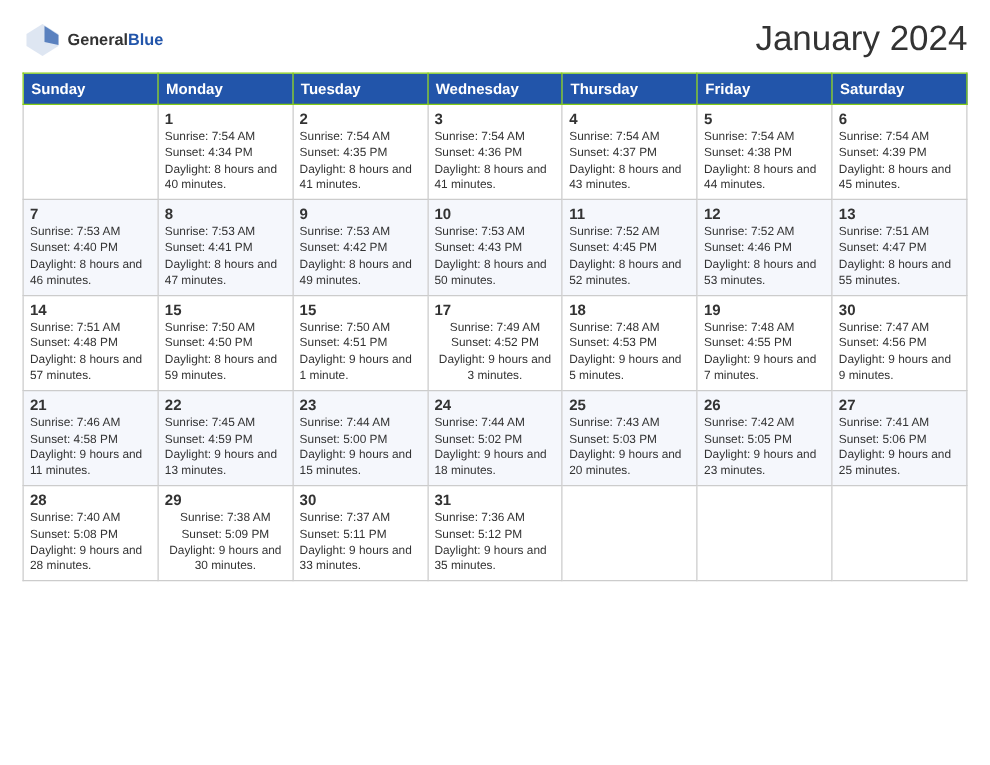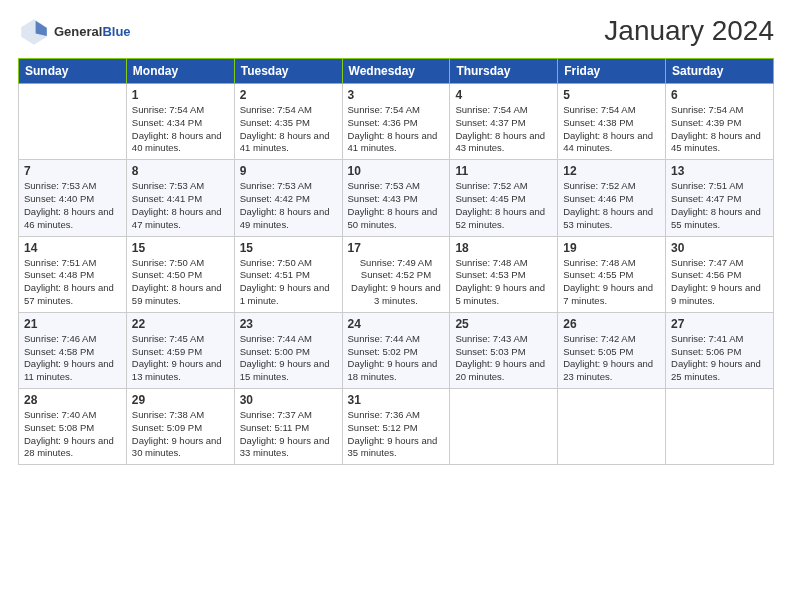--- a/index.html
+++ b/index.html
@@ -306,21 +306,21 @@
         </tr>
         <tr>
           <td>
             <span class="cell-date">28</span>
             <div class="cell-info" style="white-space: pre-line;">Sunrise: 7:40 AM
 Sunset: 5:08 PM
 Daylight: 9 hours and 28 minutes.</div>
           </td>
           <td>
             <span class="cell-date">29</span>
-            <div class="cell-info" style="white-space: pre-line;">Sunrise: 7:38 AM
+            <div class="cell-info" style="white-space: pre-line; text-align: center;">Sunrise: 7:38 AM
 Sunset: 5:09 PM
 Daylight: 9 hours and 30 minutes.</div>
           </td>
           <td>
             <span class="cell-date">30</span>
             <div class="cell-info" style="white-space: pre-line;">Sunrise: 7:37 AM
 Sunset: 5:11 PM
 Daylight: 9 hours and 33 minutes.</div>
           </td>
           <td>

